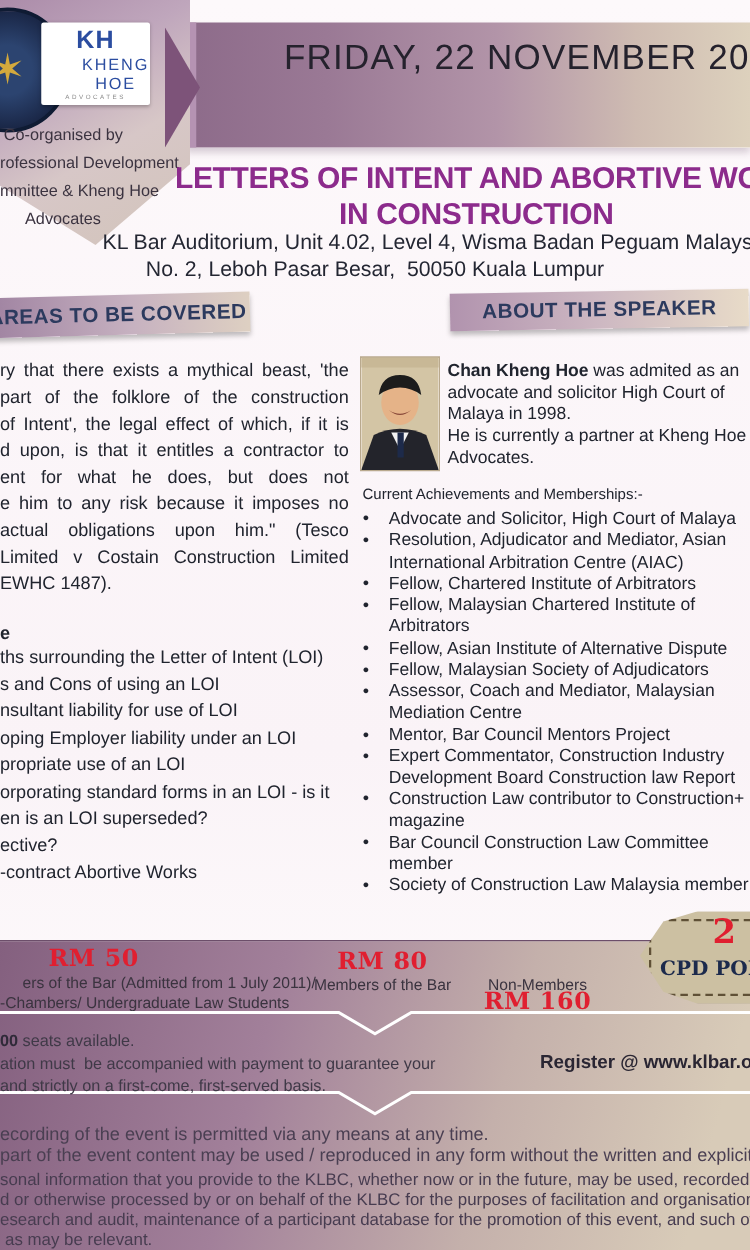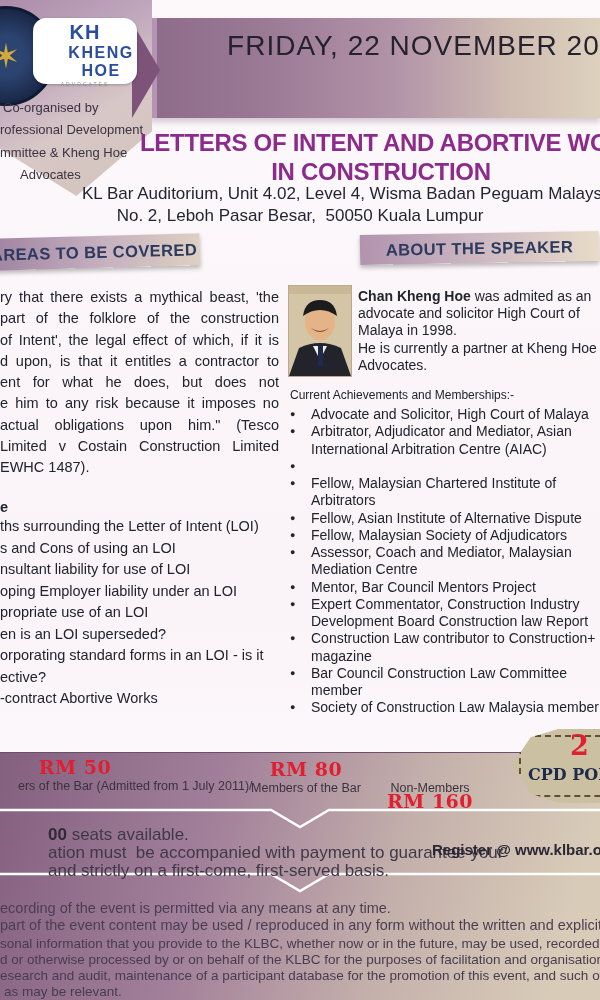--- a/index.html
+++ b/index.html
@@ -22,24 +22,24 @@
   .orgribbon{left:-28px;top:0;width:180px;height:196px;
     background:linear-gradient(150deg,#a887a6 0%,#bfa6bc 35%,#d7c7c7 62%,#d2c4ba 100%);
     clip-path:polygon(0 0,100% 0,100% 67%,58% 100%,0 67%);
     box-shadow:2px 3px 5px rgba(0,0,0,.3);}
   .ribbon-arrow{left:132px;top:22px;width:28px;height:96px;background:#7d5379;
     clip-path:polygon(0 0,100% 50%,0 100%);}
   .crest{left:-44px;top:6px;width:94px;height:94px;border-radius:50%;
     background:radial-gradient(circle at 50% 50%,#2c4470 30%,#1a2747 70%);
     border:3px solid #0f1b33;display:flex;align-items:center;justify-content:center;}
   .crest-star{color:#d4a93c;font-size:34px;line-height:1;}
-  .khbox{left:33px;top:18px;width:104px;height:66px;background:#fff;border-radius:13px;
+  .khbox{left:33px;top:18px;width:87px;height:66px;background:#fff;border-radius:2px;
     box-shadow:0 1px 3px rgba(0,0,0,.25);text-align:center;padding-top:4px;box-sizing:border-box;}
   .kh-mono{font-size:20px;font-weight:bold;color:#2b4da0;letter-spacing:1px;line-height:20px;}
-  .kh-name{font-size:16px;font-weight:bold;color:#2b4da0;letter-spacing:1.5px;margin-top:2px;margin-left:32px;}
+  .kh-name{font-size:13px;font-weight:normal;color:#2b4da0;letter-spacing:1.5px;margin-top:2px;margin-left:32px;}
   .kh-sub{font-size:5px;color:#8a8a8a;letter-spacing:2px;margin-top:1px;}
   .orgline{font-size:13px;color:#3b3340;white-space:pre;}
 
   
   .title-line{font-size:24px;font-weight:bold;color:#8c2b8c;letter-spacing:-0.3px;}
   .venue-line{font-size:17px;color:#232632;}
 
   
   .secribbon{height:32px;display:flex;align-items:center;justify-content:center;
     box-shadow:0 3px 4px rgba(0,0,0,.25);}
@@ -78,21 +78,21 @@
   .badge{left:512px;top:729px;width:110px;height:74px;background:#ccc0a2;
     clip-path:polygon(0 48%,17% 11%,42% 0,100% 0,100% 100%,42% 100%,17% 87%);
     filter:drop-shadow(0 2px 2px rgba(0,0,0,.3));}
   .badge-inner{position:absolute;left:7px;top:6px;right:-4px;bottom:6px;
     border:2px dashed #5f5036;border-radius:6px;}
   .badge-num{position:absolute;left:58px;top:1px;font-family:"DejaVu Serif",serif;
     font-weight:bold;font-size:27px;color:#e01f30;}
   .badge-label{position:absolute;left:16px;top:36px;font-family:"DejaVu Serif",serif;
     font-weight:bold;font-size:16px;color:#1c2a4c;white-space:pre;}
   .chev{left:0;width:600px;height:26px;}
-  .bandtext{font-size:17px;color:#3f3947;white-space:pre;margin-left:48px;}
+  .bandtext{font-size:13px;color:#3f3947;white-space:pre;}
   .bandtext .bold{font-weight:bold;color:#2f2a38;}
   .register{left:432px;top:841px;font-size:15px;font-weight:bold;color:#2a2633;white-space:pre;}
   .notice{font-size:14.5px;color:#4a3f52;white-space:pre;}
   .privacy{font-size:13.5px;color:#473c50;white-space:pre;}
 </style>
 </head>
 <body>
 
 <div class="stage">
 
@@ -140,22 +140,22 @@
       <div>EWHC 1487).</div>
     </div>
   <div class="abs subhead">e</div>
   <div class="abs leftlist">
 
   <div>ths surrounding the Letter of Intent (LOI)</div>
       <div>s and Cons of using an LOI</div>
       <div>nsultant liability for use of LOI</div>
       <div>oping Employer liability under an LOI</div>
       <div>propriate use of an LOI</div>
+      <div>orporating standard forms in an LOI - is it</div>
       <div>en is an LOI superseded?</div>
-      <div>orporating standard forms in an LOI - is it</div>
       <div>ective?</div>
       <div>-contract Abortive Works</div>
     </div>
 
   <div class="abs photo">
     <svg width="62" height="90" viewBox="0 0 62 90">
       <rect width="62" height="90" fill="#d3c5a5"></rect>
       <rect y="0" width="62" height="8" fill="#c8b896"></rect>
       <path d="M0 90 L10 62 Q31 52 52 62 L62 90 Z" fill="#23242b"></path>
       <path d="M24 60 L31 74 L38 60 Z" fill="#f2f2f2"></path>
@@ -175,25 +175,25 @@
 
       <div><span class="b"></span><span>He is currently a partner at Kheng Hoe</span></div>
 
       <div><span class="b"></span><span>Advocates.</span></div>
     </div>
   <div class="abs ach-title">Current Achievements and Memberships:-</div>
   <div class="abs bullets">
 
       <div class="row"><span class="dot">●</span><span>Advocate and Solicitor, High Court of Malaya</span></div>
 
-      <div class="row"><span class="dot">●</span><span>Arbitrator, Adjudicator and Mediator, Asian</span></div>
+      <div class="row"><span class="dot">●</span><span>Resolution, Adjudicator and Mediator, Asian</span></div>
 
       <div class="row"><span class="dot" style="visibility: hidden;">●</span><span>International Arbitration Centre (AIAC)</span></div>
 
-      <div class="row"><span class="dot">●</span></div>
+      <div class="row"><span class="dot">●</span><span>Fellow, Chartered Institute of Arbitrators</span></div>
 
       <div class="row"><span class="dot">●</span><span>Fellow, Malaysian Chartered Institute of</span></div>
 
       <div class="row"><span class="dot" style="visibility: hidden;">●</span><span>Arbitrators</span></div>
 
       <div class="row"><span class="dot">●</span><span>Fellow, Asian Institute of Alternative Dispute</span></div>
 
 
       <div class="row"><span class="dot">●</span><span>Fellow, Malaysian Society of Adjudicators</span></div>
 
@@ -215,20 +215,21 @@
 
       <div class="row"><span class="dot" style="visibility: hidden;">●</span><span>member</span></div>
 
       <div class="row"><span class="dot">●</span><span>Society of Construction Law Malaysia member</span></div>
     </div>
 
   <div class="abs band"></div>
 
   <div class="abs nowrap price-amt pcenter" style="left:75px;top:756px;">RM 50</div>
   <div class="abs price-desc" style="left:0;top:779px;padding-left:18px;">ers of the Bar (Admitted from 1 July 2011)/</div>
+  <div class="abs price-desc" style="left:0;top:795px;">-Chambers/ Undergraduate Law Students</div>
   <div class="abs nowrap price-amt pcenter" style="left:306px;top:758px;">RM 80</div>
   <div class="abs nowrap price-desc pcenter" style="left:306px;top:781px;">Members of the Bar</div>
   <div class="abs nowrap price-amt pcenter" style="left:430px;top:758px;margin-top:32px;">RM 160</div>
   <div class="abs nowrap price-desc pcenter" style="left:430px;top:781px;">Non-Members</div>
 
   <div class="abs badge">
     <div class="badge-inner"></div>
     <div class="badge-num">2</div>
     <div class="badge-label">CPD POINTS</div>
   </div>

